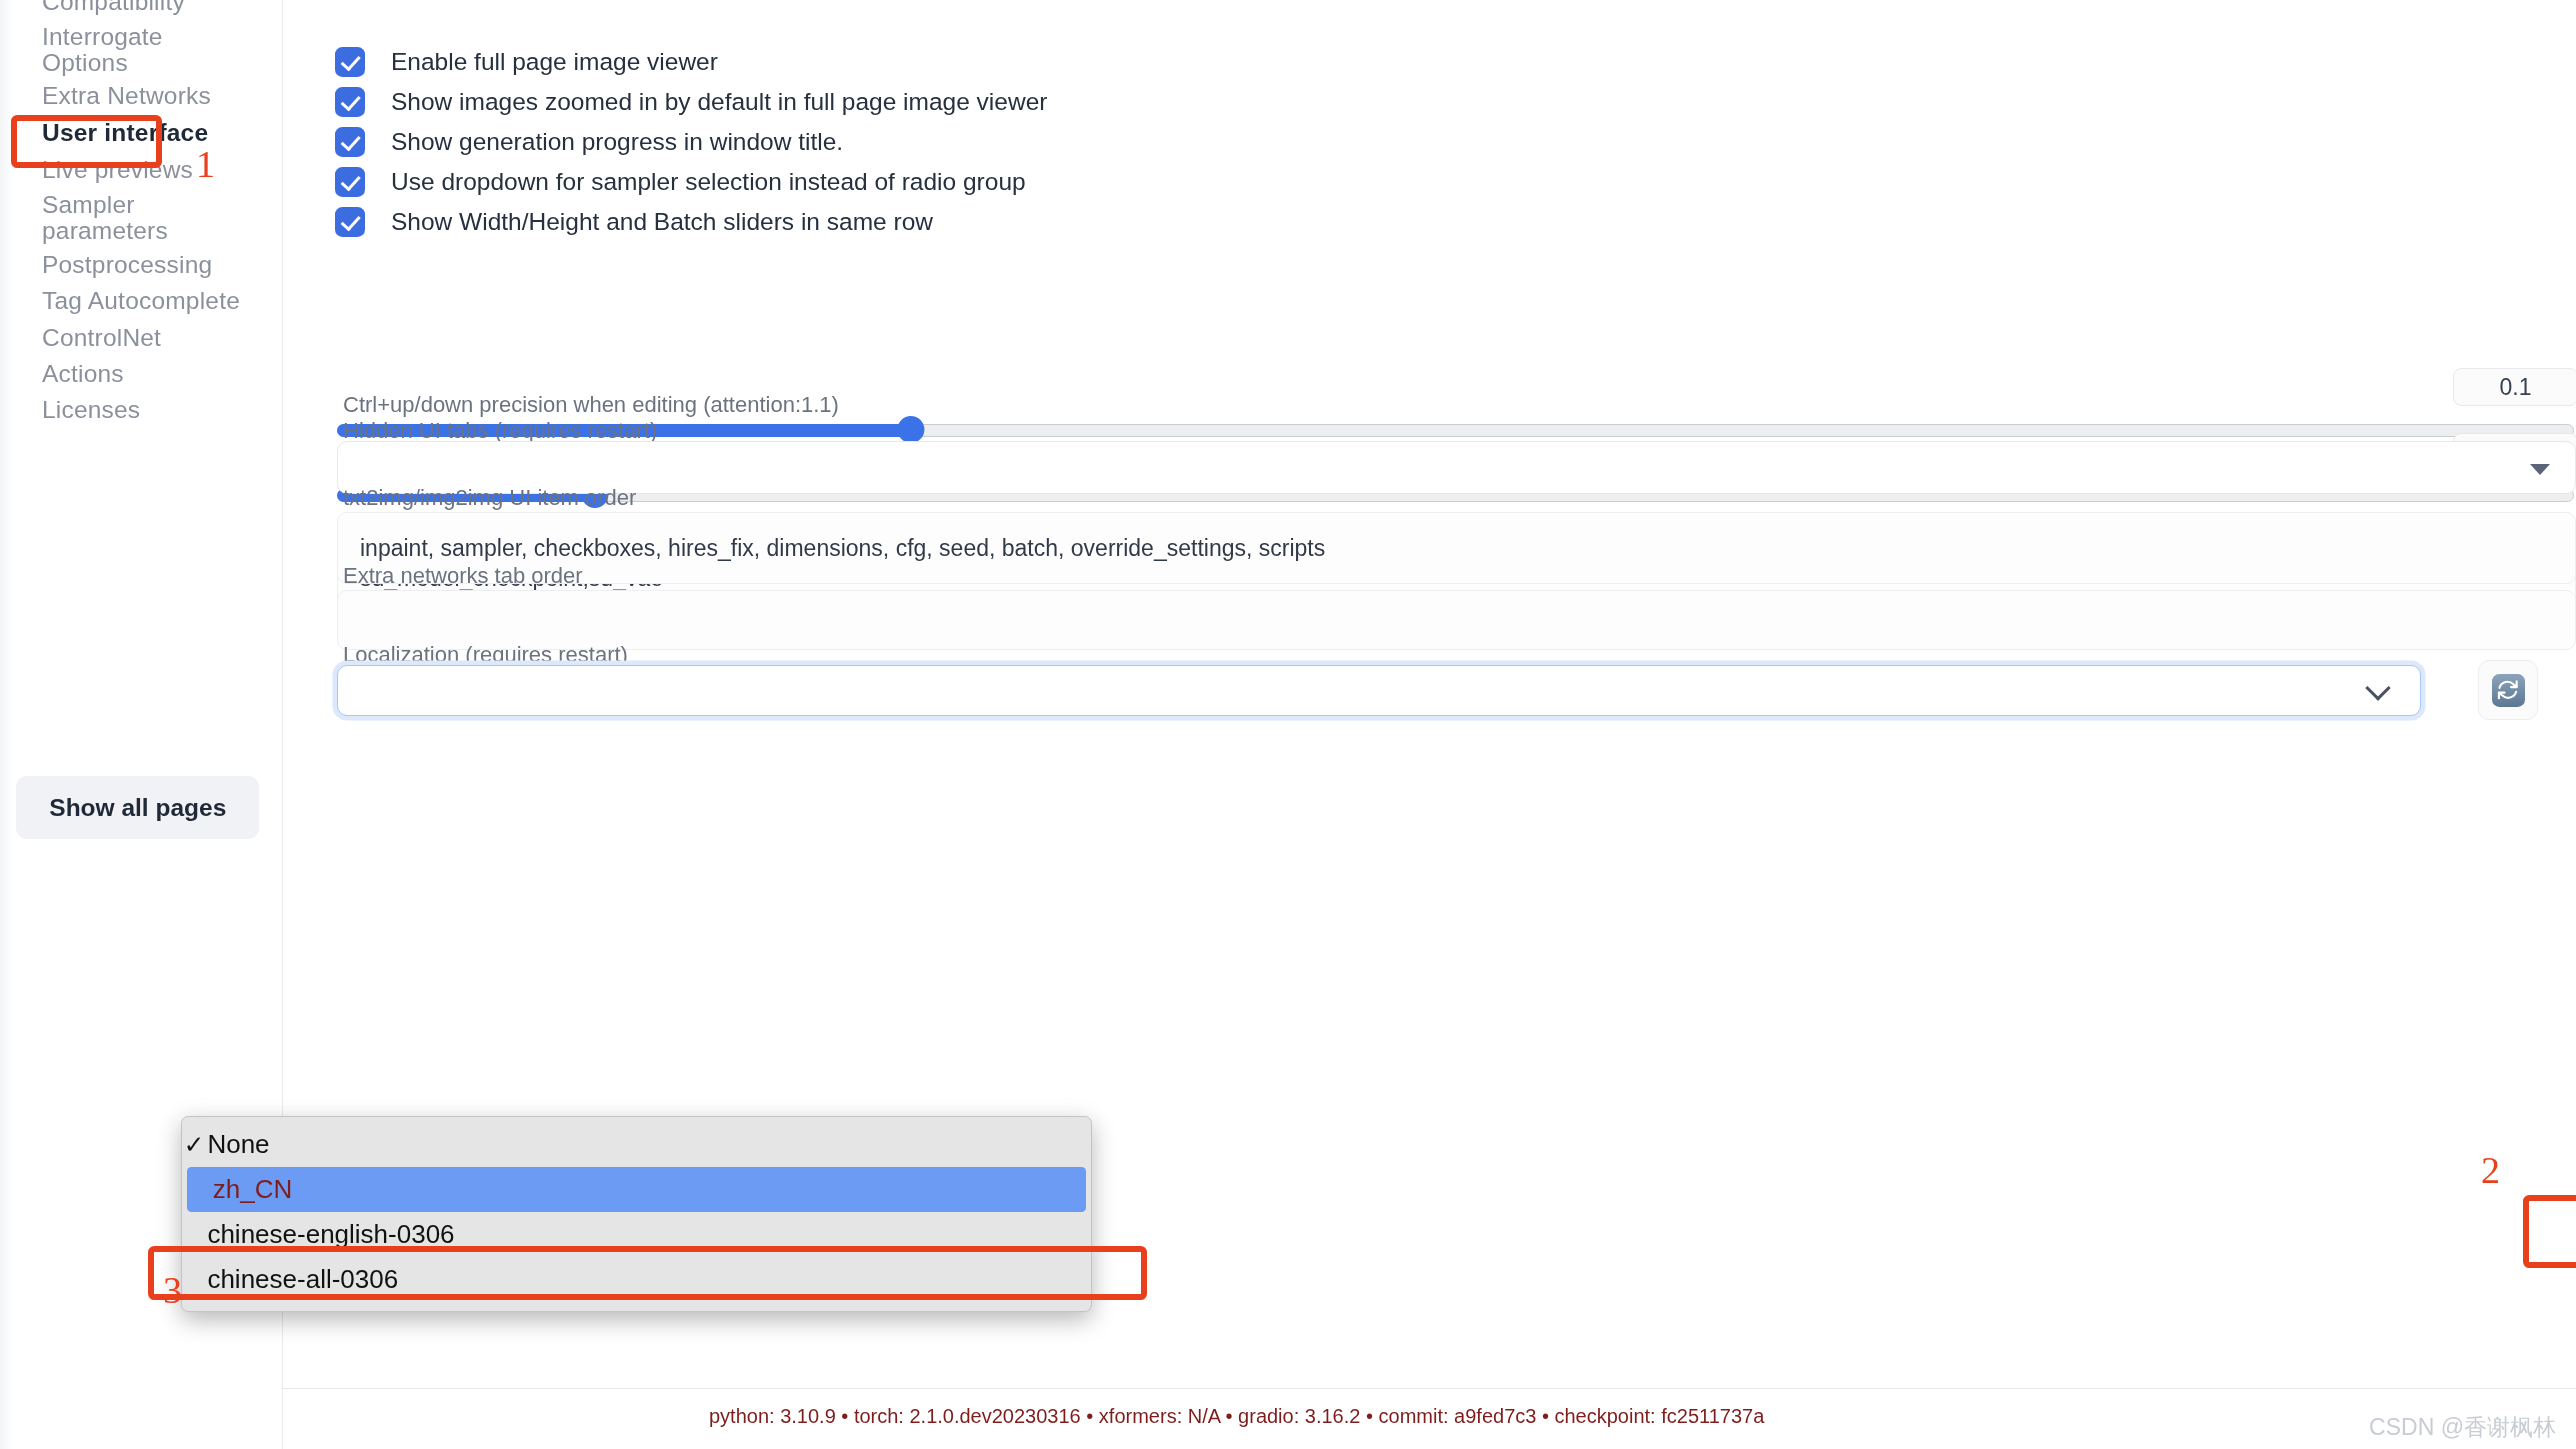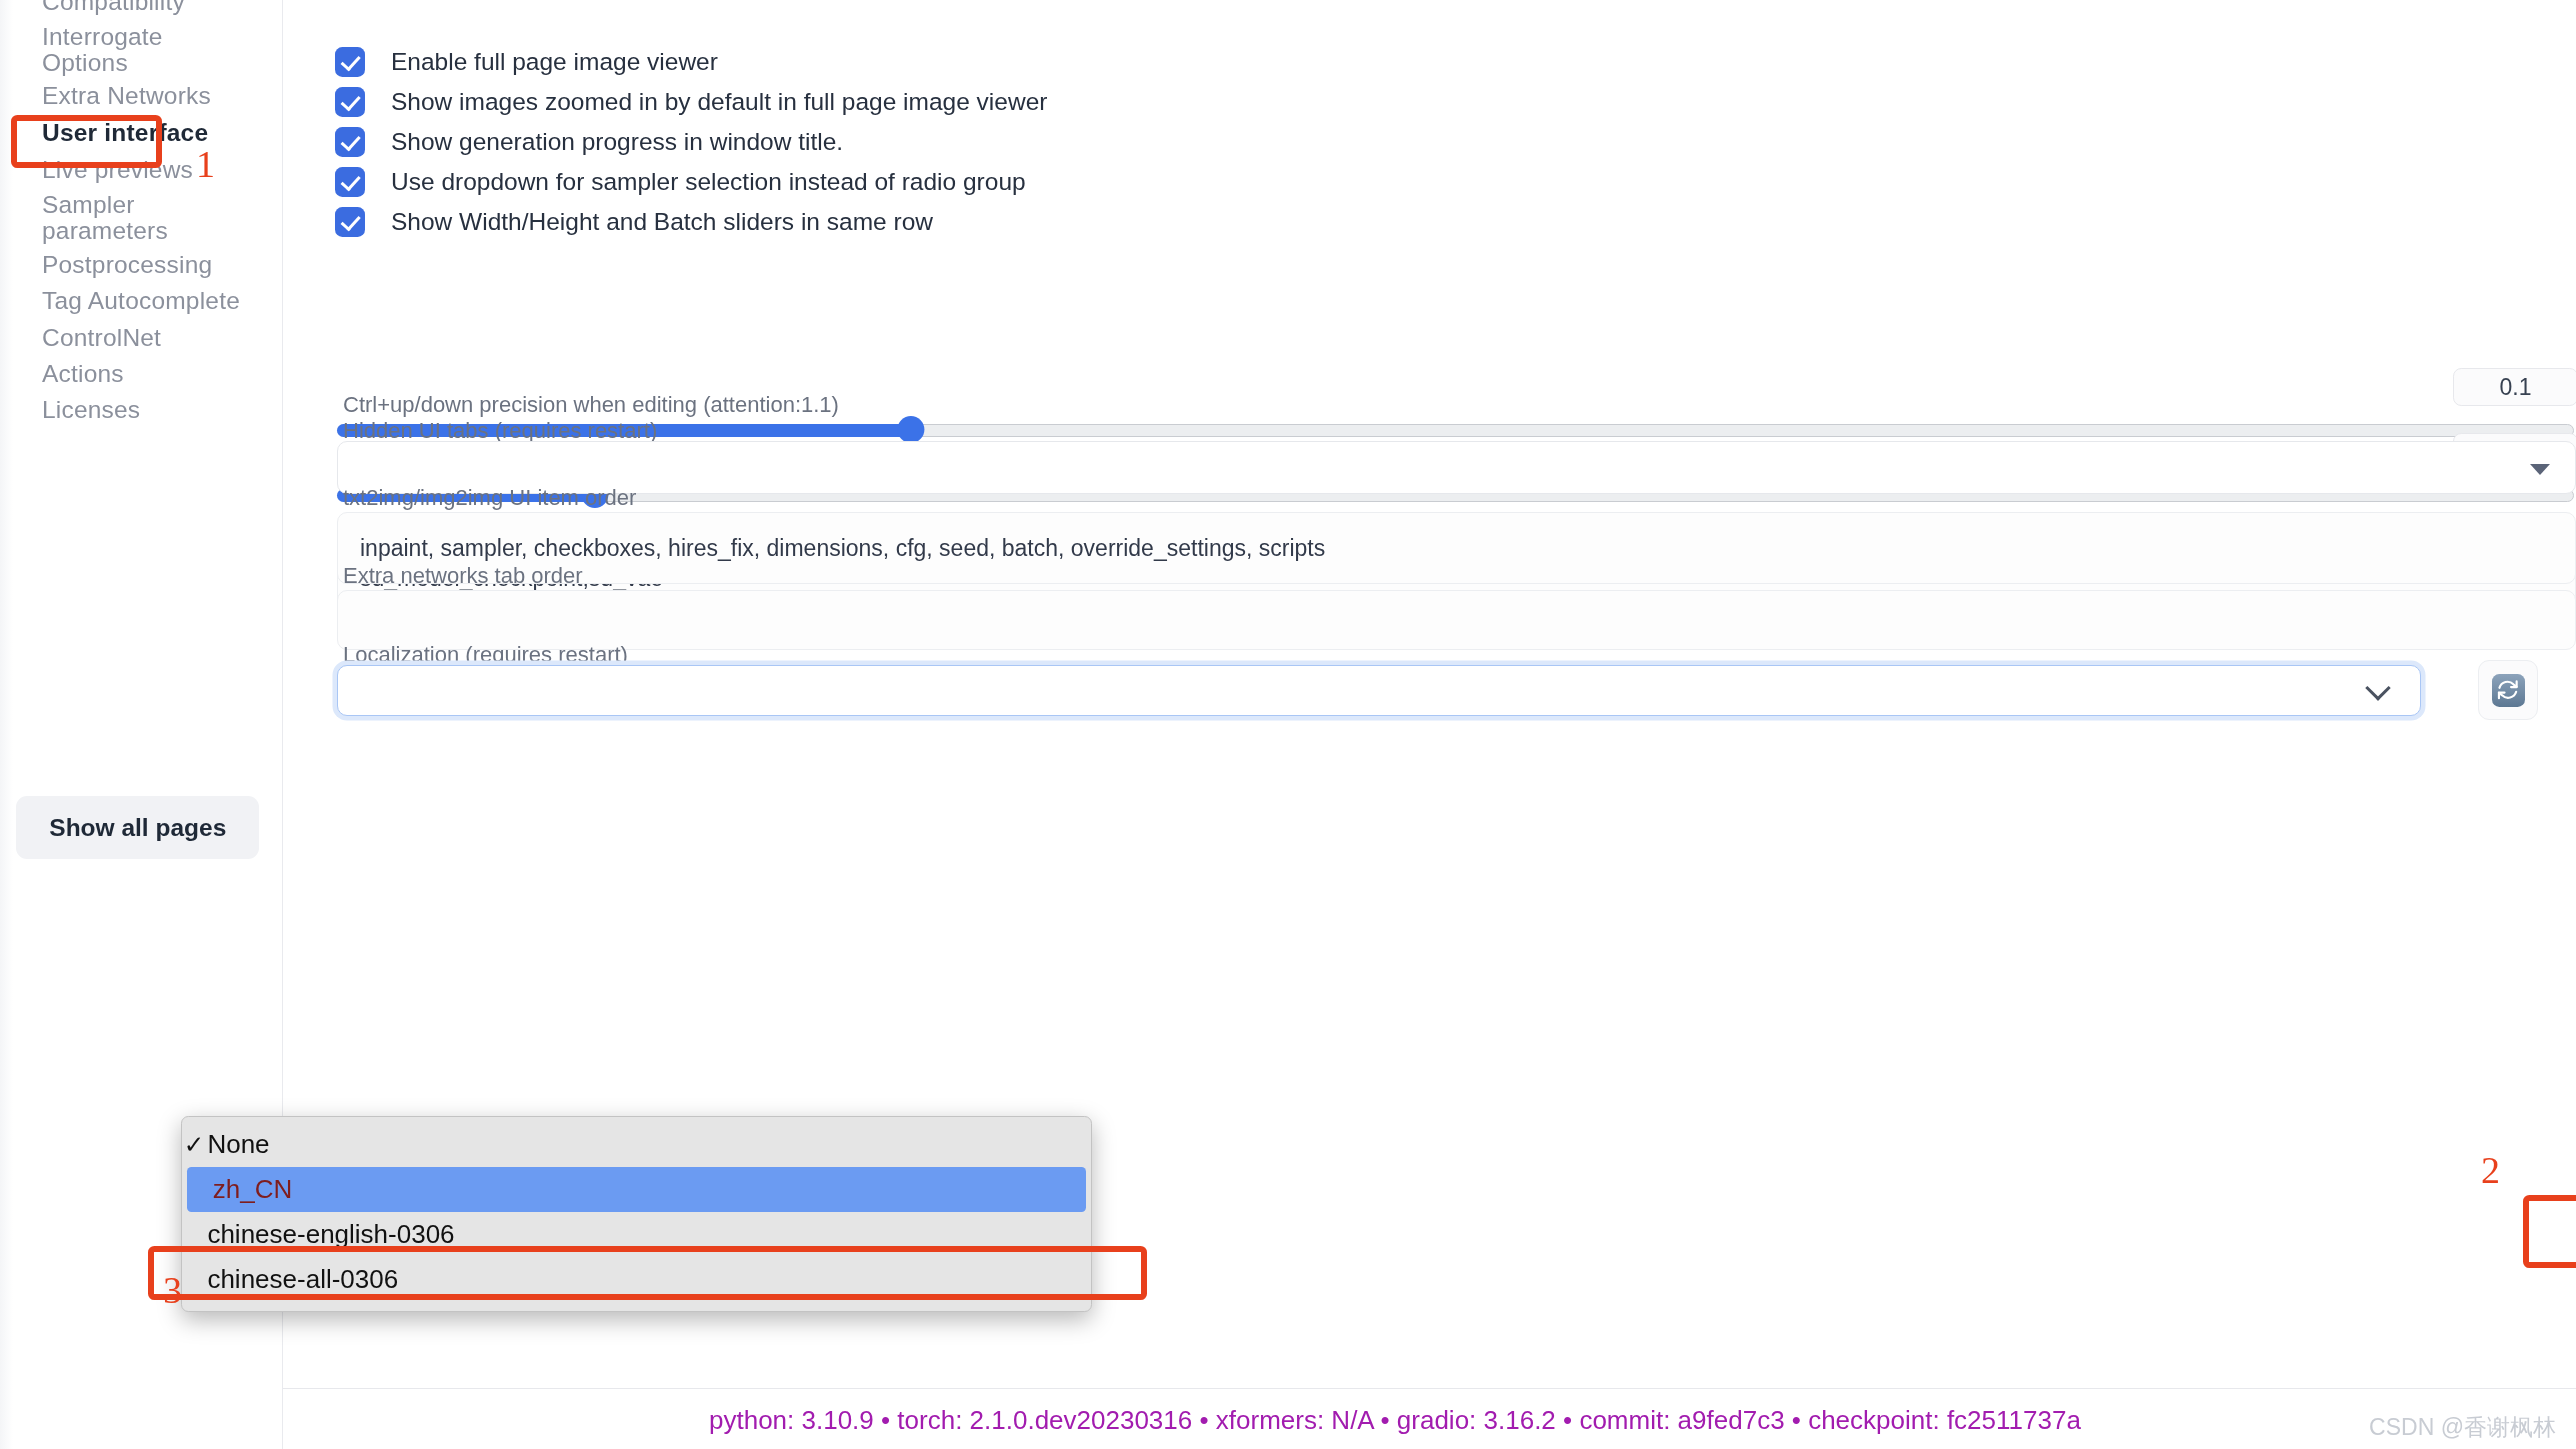--- a/index.html
+++ b/index.html
@@ -59,21 +59,20 @@
   #show-all-pages {
     position: absolute;
     left: 16.3px; top: 776px;
     width: 243px; height: 63px;
     background: #f1f2f5;
     border: none; border-radius: 11px;
     color: #1f2937;
     font-size: 24.5px; font-weight: bold;
     font-family: "Liberation Sans", sans-serif;
     cursor: pointer;
-    margin-top: 20px;
   }
 
   
   #main {
     position: absolute;
     left: 283px; top: 0;
     width: 2293px; height: 1388px;
     background: #ffffff;
   }
 
@@ -290,22 +289,22 @@
   #footer {
     position: absolute;
     left: 283px; top: 1388px;
     width: 2293px; height: 62px;
     background: #ffffff;
     border-top: 0.9px solid #e7e8ec;
   }
   #footer-text {
     position: absolute;
     left: 426px; top: 16.3px;
-    font-size: 26px;
-    color: #a21caf;
+    font-size: 20px;
+    color: #7f1d1d;
     white-space: nowrap;
   }
   #watermark {
     position: absolute;
     right: 20px; bottom: 7.3px;
     font-size: 23px;
     color: #c8ccd3;
     white-space: nowrap;
   }
 

